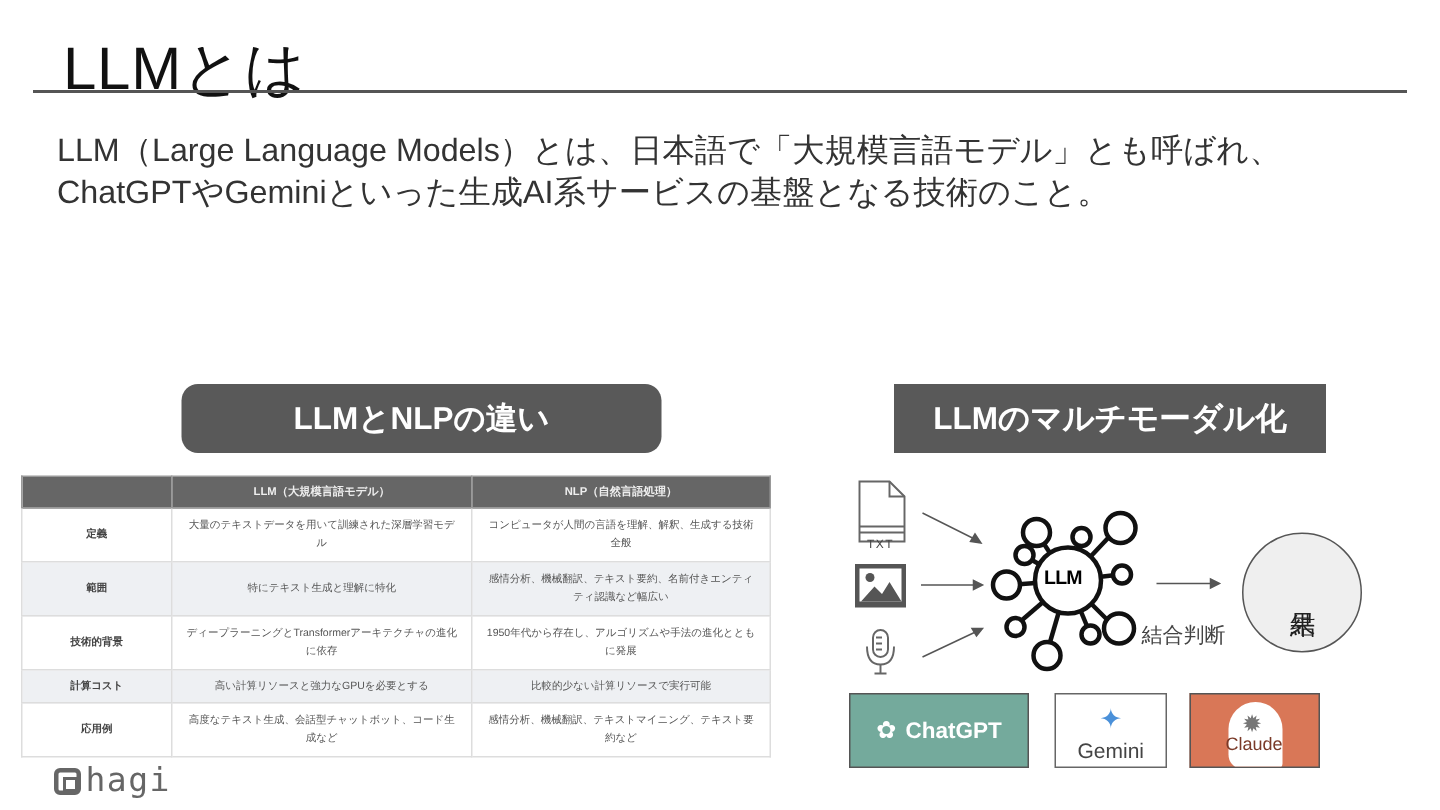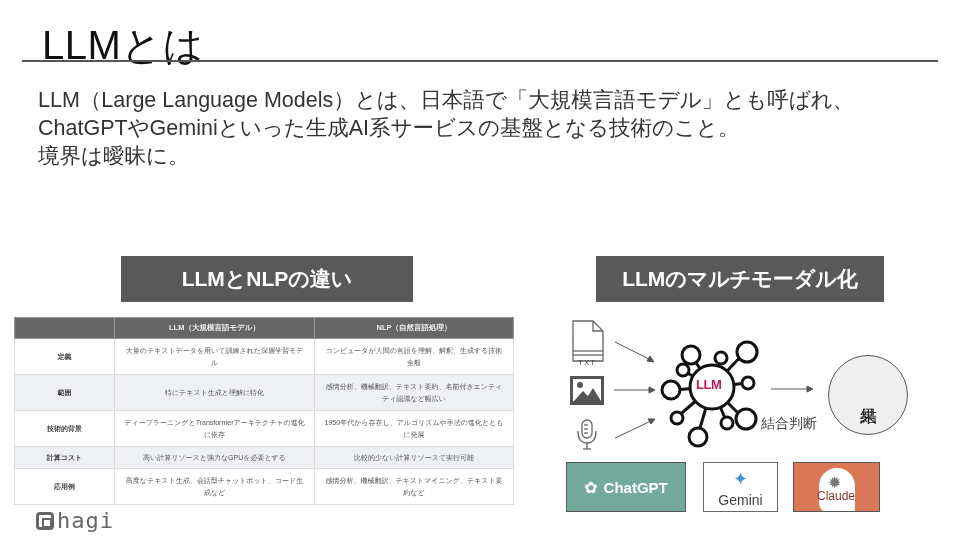--- a/index.html
+++ b/index.html
@@ -9,21 +9,21 @@
   .title { position: absolute; left: 42px; top: 18px; font-size: 40px; color: #111; letter-spacing: 0.5px; }
   .title-rule { position: absolute; left: 22px; top: 60px; width: 916px; height: 2px; background: #555; }
 
   .intro { position: absolute; left: 38px; top: 86px; font-size: 21.5px; line-height: 28px; color: #333; }
   .intro div { white-space: nowrap; }
 
   .section-header {
     position: absolute; background: #595959; color: #ffffff; font-weight: bold;
     font-size: 21px; display: flex; align-items: center; justify-content: center;
   }
-  .sh-left { left: 121px; top: 256px; width: 292px; height: 46px; }
+  .sh-left { left: 121px; top: 256px; width: 320px; height: 46px; border-radius: 11px; }
   .sh-right { left: 596px; top: 256px; width: 288px; height: 46px; }
 
   table.cmp { position: absolute; left: 14px; top: 317px; width: 500px; border-collapse: collapse; font-size: 7px; color: #555; }
   table.cmp th { background: #666; color: #eee; font-weight: bold; height: 21px; font-size: 7.5px; border: 1px solid #999; }
   table.cmp td { border: 1px solid #ddd; text-align: center; padding: 4px 8px; line-height: 12px; }
   table.cmp td.rowhead { width: 100px; font-weight: bold; color: #444; }
   table.cmp td.c2 { width: 200px; }
   table.cmp tr.shade td { background: #eef0f3; }
   table.cmp tr.r1 td { height: 36px; }
   table.cmp tr.r2 td { height: 36px; }
@@ -33,42 +33,41 @@
 
   .logo { position: absolute; left: 10px; top: 508px; font-family: "DejaVu Sans Mono", monospace; font-size: 22px; color: #666; letter-spacing: 1px; display:flex; align-items:center; gap:3px;margin-left:26px; }
   .logo .logo-mark { width: 18px; height: 18px; border: 3px solid #666; border-radius: 4px; position: relative; }
   .logo .logo-mark::after { content: ""; position: absolute; left: 3px; top: 3px; width: 6px; height: 6px; border: 2px solid #666; }
 
   .diagram { position: absolute; left: 555px; top: 315px; width: 360px; height: 140px; }
   .diagram svg { position: absolute; left: 0; top: 0; }
   .txt-label { position: absolute; font-size: 8px; color: #444; letter-spacing: 1px; margin-top: 17px; }
   .combine-label { position: absolute; left: 206px; top: 100px; font-size: 14px; color: #444; }
   .result-circle { position: absolute; left: 273px; top: 40px; width: 80px; height: 80px; border-radius: 50%; background: #efefef; border: 1.5px solid #555; display: flex; align-items: center; justify-content: center; font-size: 17px; color: #222; line-height: 22px; text-align: center; writing-mode: vertical-rl; }
-  .llm-label { position: absolute; left: 141px; top: 62px; font-size: 13px; font-weight: bold; color: #be185d; letter-spacing: -0.5px; }
+  .llm-label { position: absolute; left: 141px; top: 62px; font-size: 13px; font-weight: bold; color: #000000; letter-spacing: -0.5px; }
 
   .svc { position: absolute; top: 462px; height: 50px; display: flex; align-items: center; justify-content: center; }
   .svc-chatgpt { left: 566px; width: 120px; background: #74aa9c; border: 1px solid #555; color: #fff; font-weight: bold; font-size: 15px; gap: 6px; }
   .svc-gemini { left: 703px; width: 75px; background: #fff; border: 1px solid #666; flex-direction: column; }
   .svc-gemini .star { color: #4a90d9; font-size: 18px; line-height: 18px; margin-top: 4px; }
   .svc-gemini .name { font-size: 14px; color: #444; margin-top: 4px; }
   .svc-claude { left: 793px; width: 87px; background: #d97757; border: 1px solid #555; position: absolute; overflow: hidden; }
   .svc-claude .head { position: absolute; left: 25px; top: 5px; width: 36px; height: 45px; background: #fff; border-radius: 18px 18px 4px 10px; }
   .svc-claude .burst { position: absolute; left: 34px; top: 10px; color: #777; font-size: 16px; }
   .svc-claude .name { position: absolute; left: 23px; top: 26px; font-size: 12px; color: #7a3a28; }
 </style>
 </head>
 <body>
 
 <div class="title">LLMとは</div>
 <div class="title-rule"></div>
 
 <div class="intro">
   <div>LLM（Large Language Models）とは、日本語で「大規模言語モデル」とも呼ばれ、</div>
   <div>ChatGPTやGeminiといった生成AI系サービスの基盤となる技術のこと。</div>
-  <div>境界は曖昧に。</div>
 </div>
 
 <div class="section-header sh-left">LLMとNLPの違い</div>
 <div class="section-header sh-right">LLMのマルチモーダル化</div>
 
 <table class="cmp">
   <thead>
     <tr>
       <th></th>
       <th>LLM（大規模言語モデル）</th>

